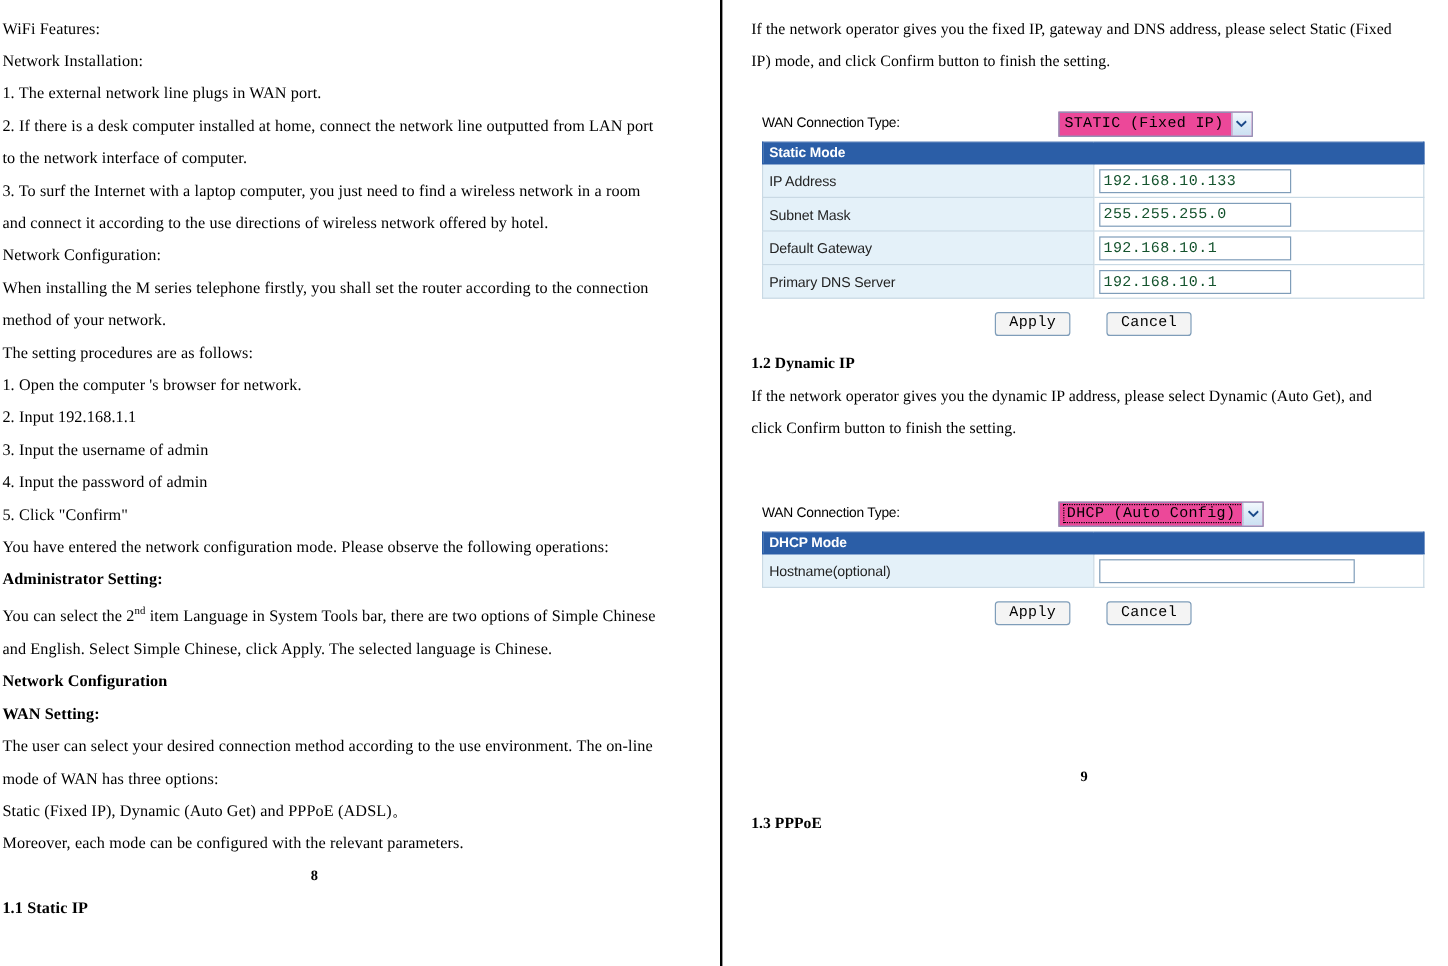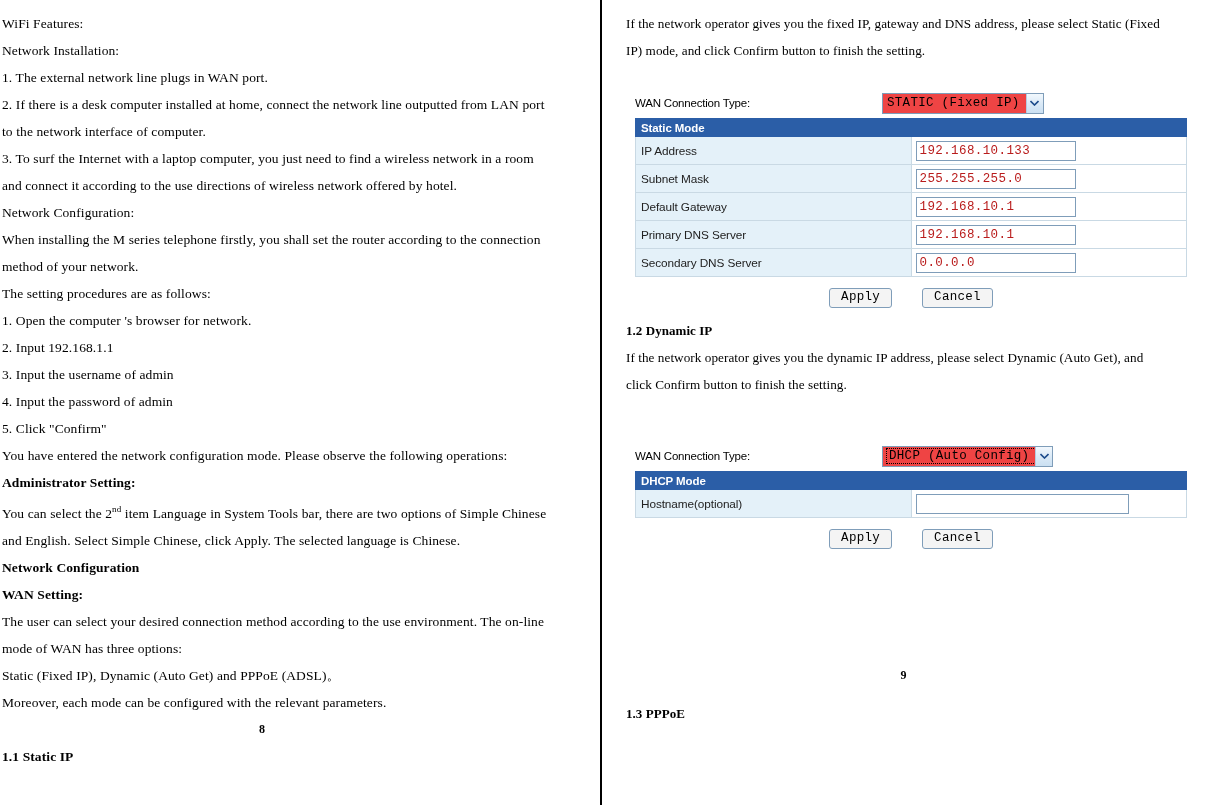--- a/index.html
+++ b/index.html
@@ -85,21 +85,21 @@
     color: #000;
     width: 247px;
     letter-spacing: -0.2px;
   }
   .select-box {
     position: relative;
     display: inline-flex;
     align-items: center;
     height: 21px;
     border: 1px solid #7f9db9;
-    background: #ef4444;
+    background: #ec4899;
     padding: 0 0 0 4px;
   }
   .select-text {
     font-family: "Liberation Mono", "DejaVu Sans Mono", monospace;
     font-size: 12.5px;
     color: #000;
     padding-right: 6px;
     letter-spacing: 0.3px;
     white-space: nowrap;
   }
@@ -157,21 +157,21 @@
   .txtfield {
     display: inline-block;
     border: 1px solid #7f9db9;
     background: #fff;
     height: 20px;
     line-height: 19px;
     width: 160px;
     padding: 0 3px;
     font-family: "Liberation Mono", "DejaVu Sans Mono", monospace;
     font-size: 12.5px;
-    color: #b91c1c;
+    color: #14532d;
     letter-spacing: 0.4px;
     white-space: nowrap;
     overflow: hidden;
     vertical-align: middle;
   }
   .txtfield.wide { width: 213px; }
   .btn-row {
     display: flex;
     justify-content: center;
     gap: 30px;
@@ -279,26 +279,20 @@
           <td class="val-cell">
             <span class="txtfield">192.168.10.1</span>
           </td>
         </tr>
         <tr>
           <td class="lbl-cell">Primary DNS Server</td>
           <td class="val-cell">
             <span class="txtfield">192.168.10.1</span>
           </td>
         </tr>
-        <tr>
-          <td class="lbl-cell">Secondary DNS Server</td>
-          <td class="val-cell">
-            <span class="txtfield">0.0.0.0</span>
-          </td>
-        </tr>
       </tbody>
         </table>
 
       <div class="btn-row">
         <button class="btn">Apply</button>
         <button class="btn">Cancel</button>
       </div>
     </div>
 
     <p class="rp rp-bold" style="margin-top:9px">1.2 Dynamic IP</p>

